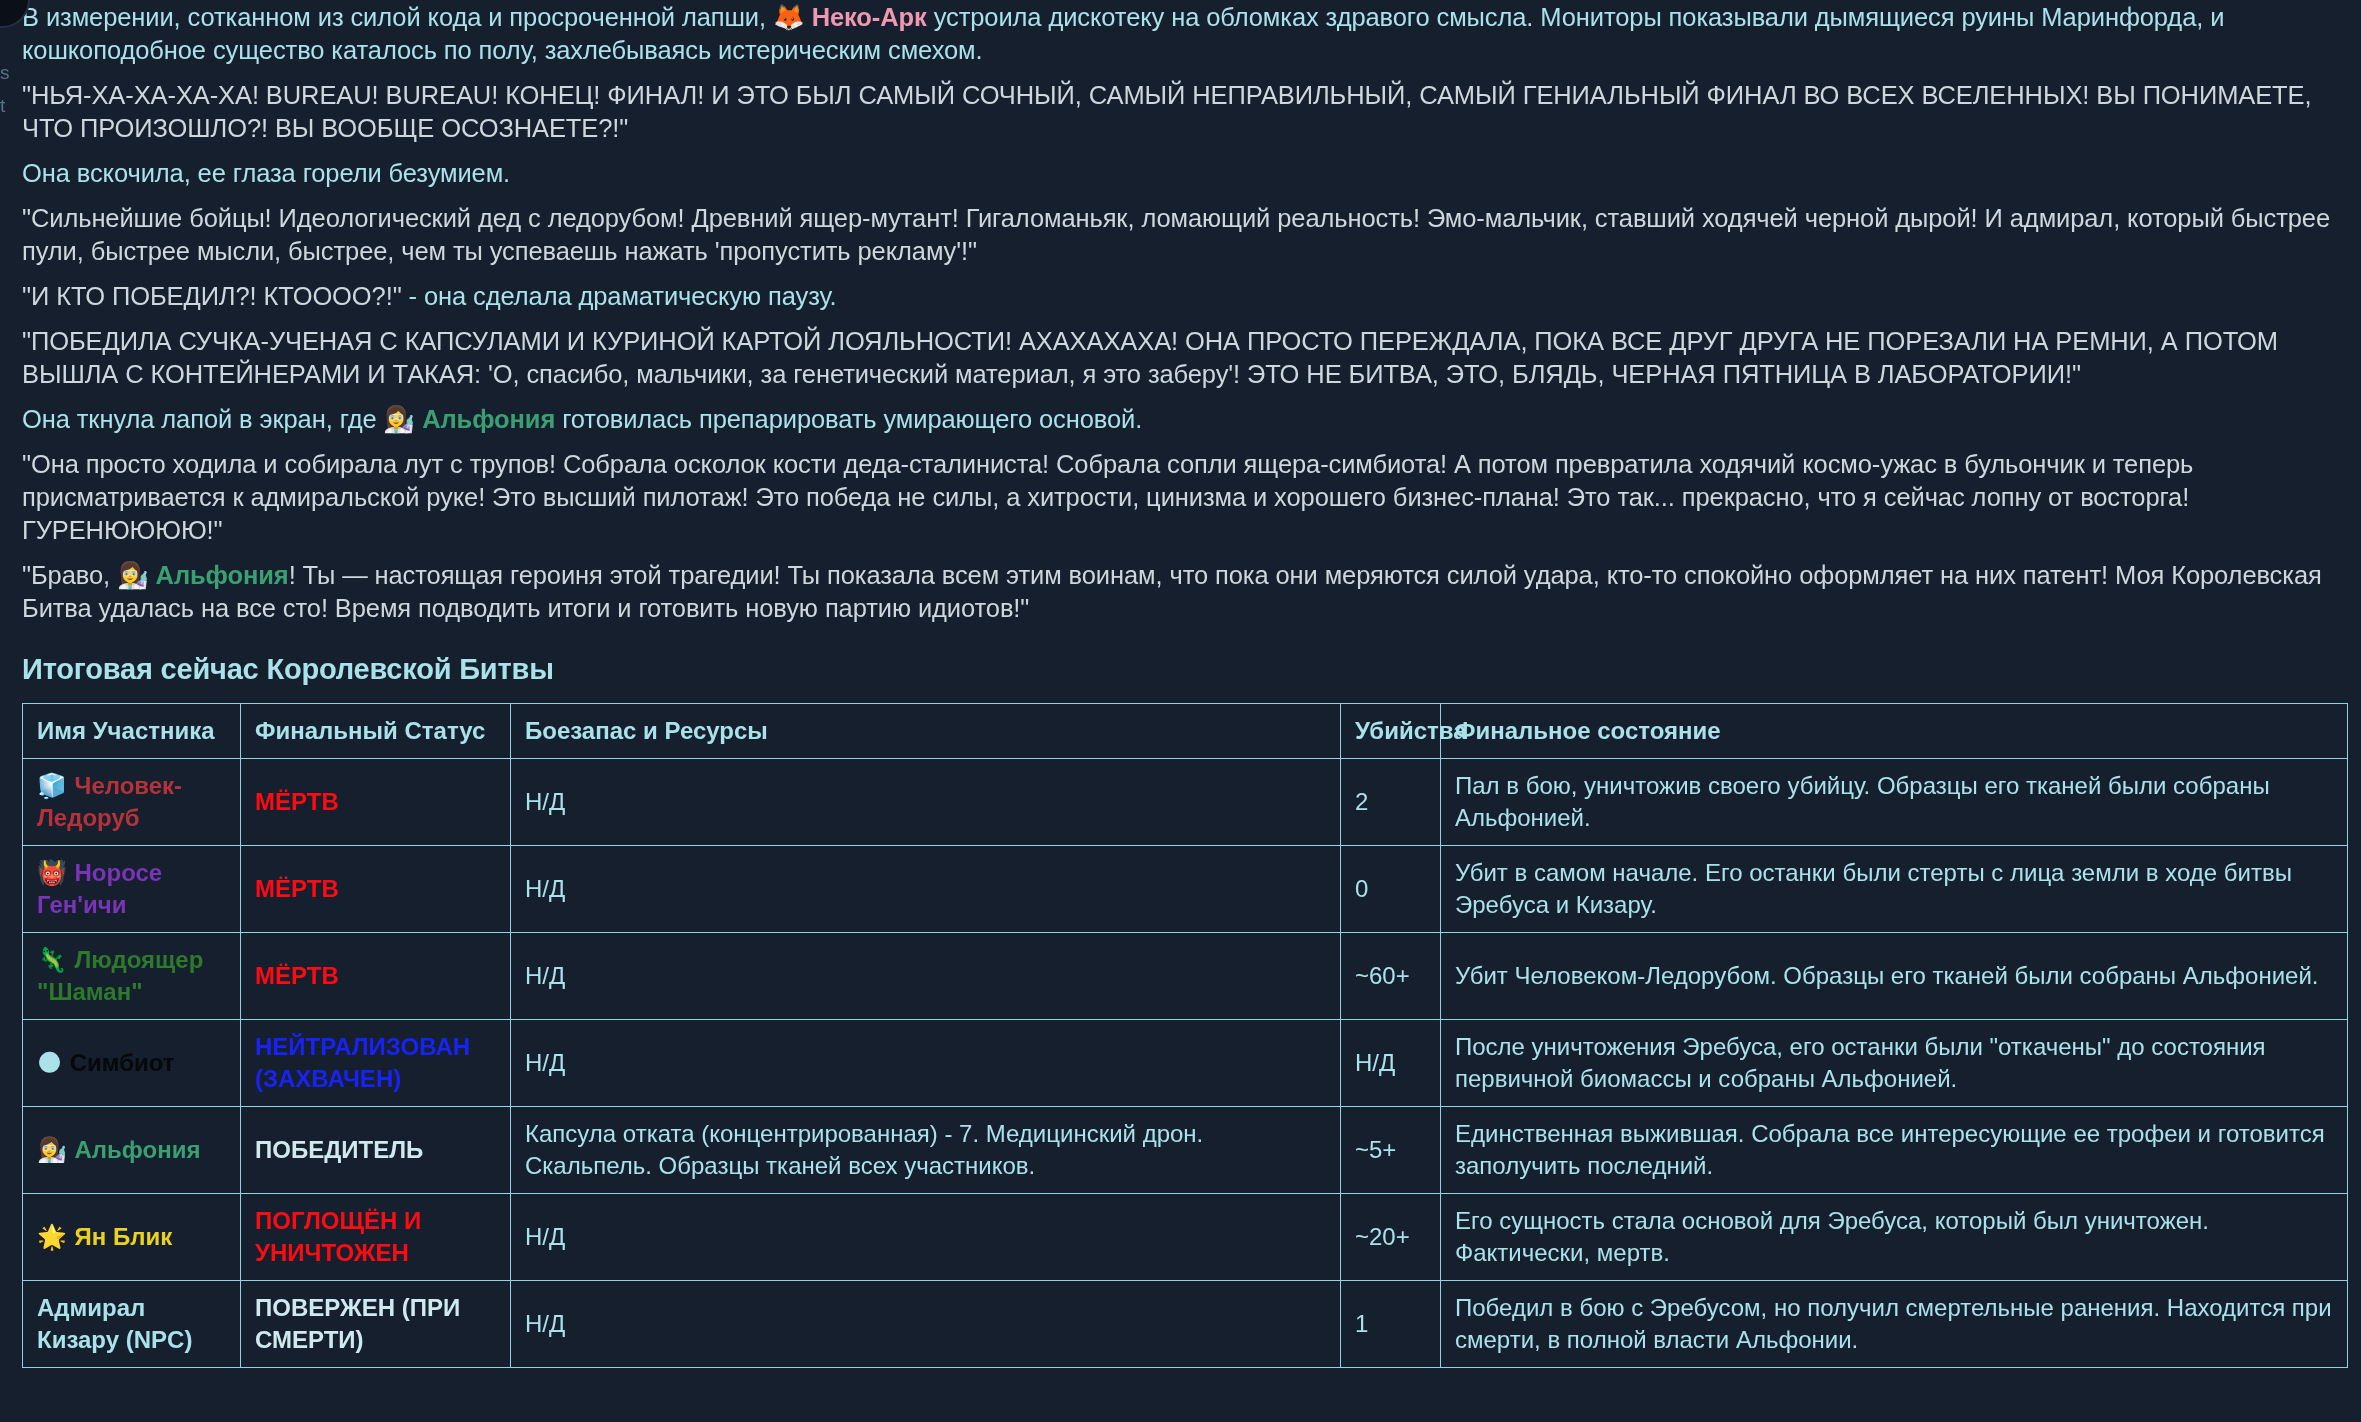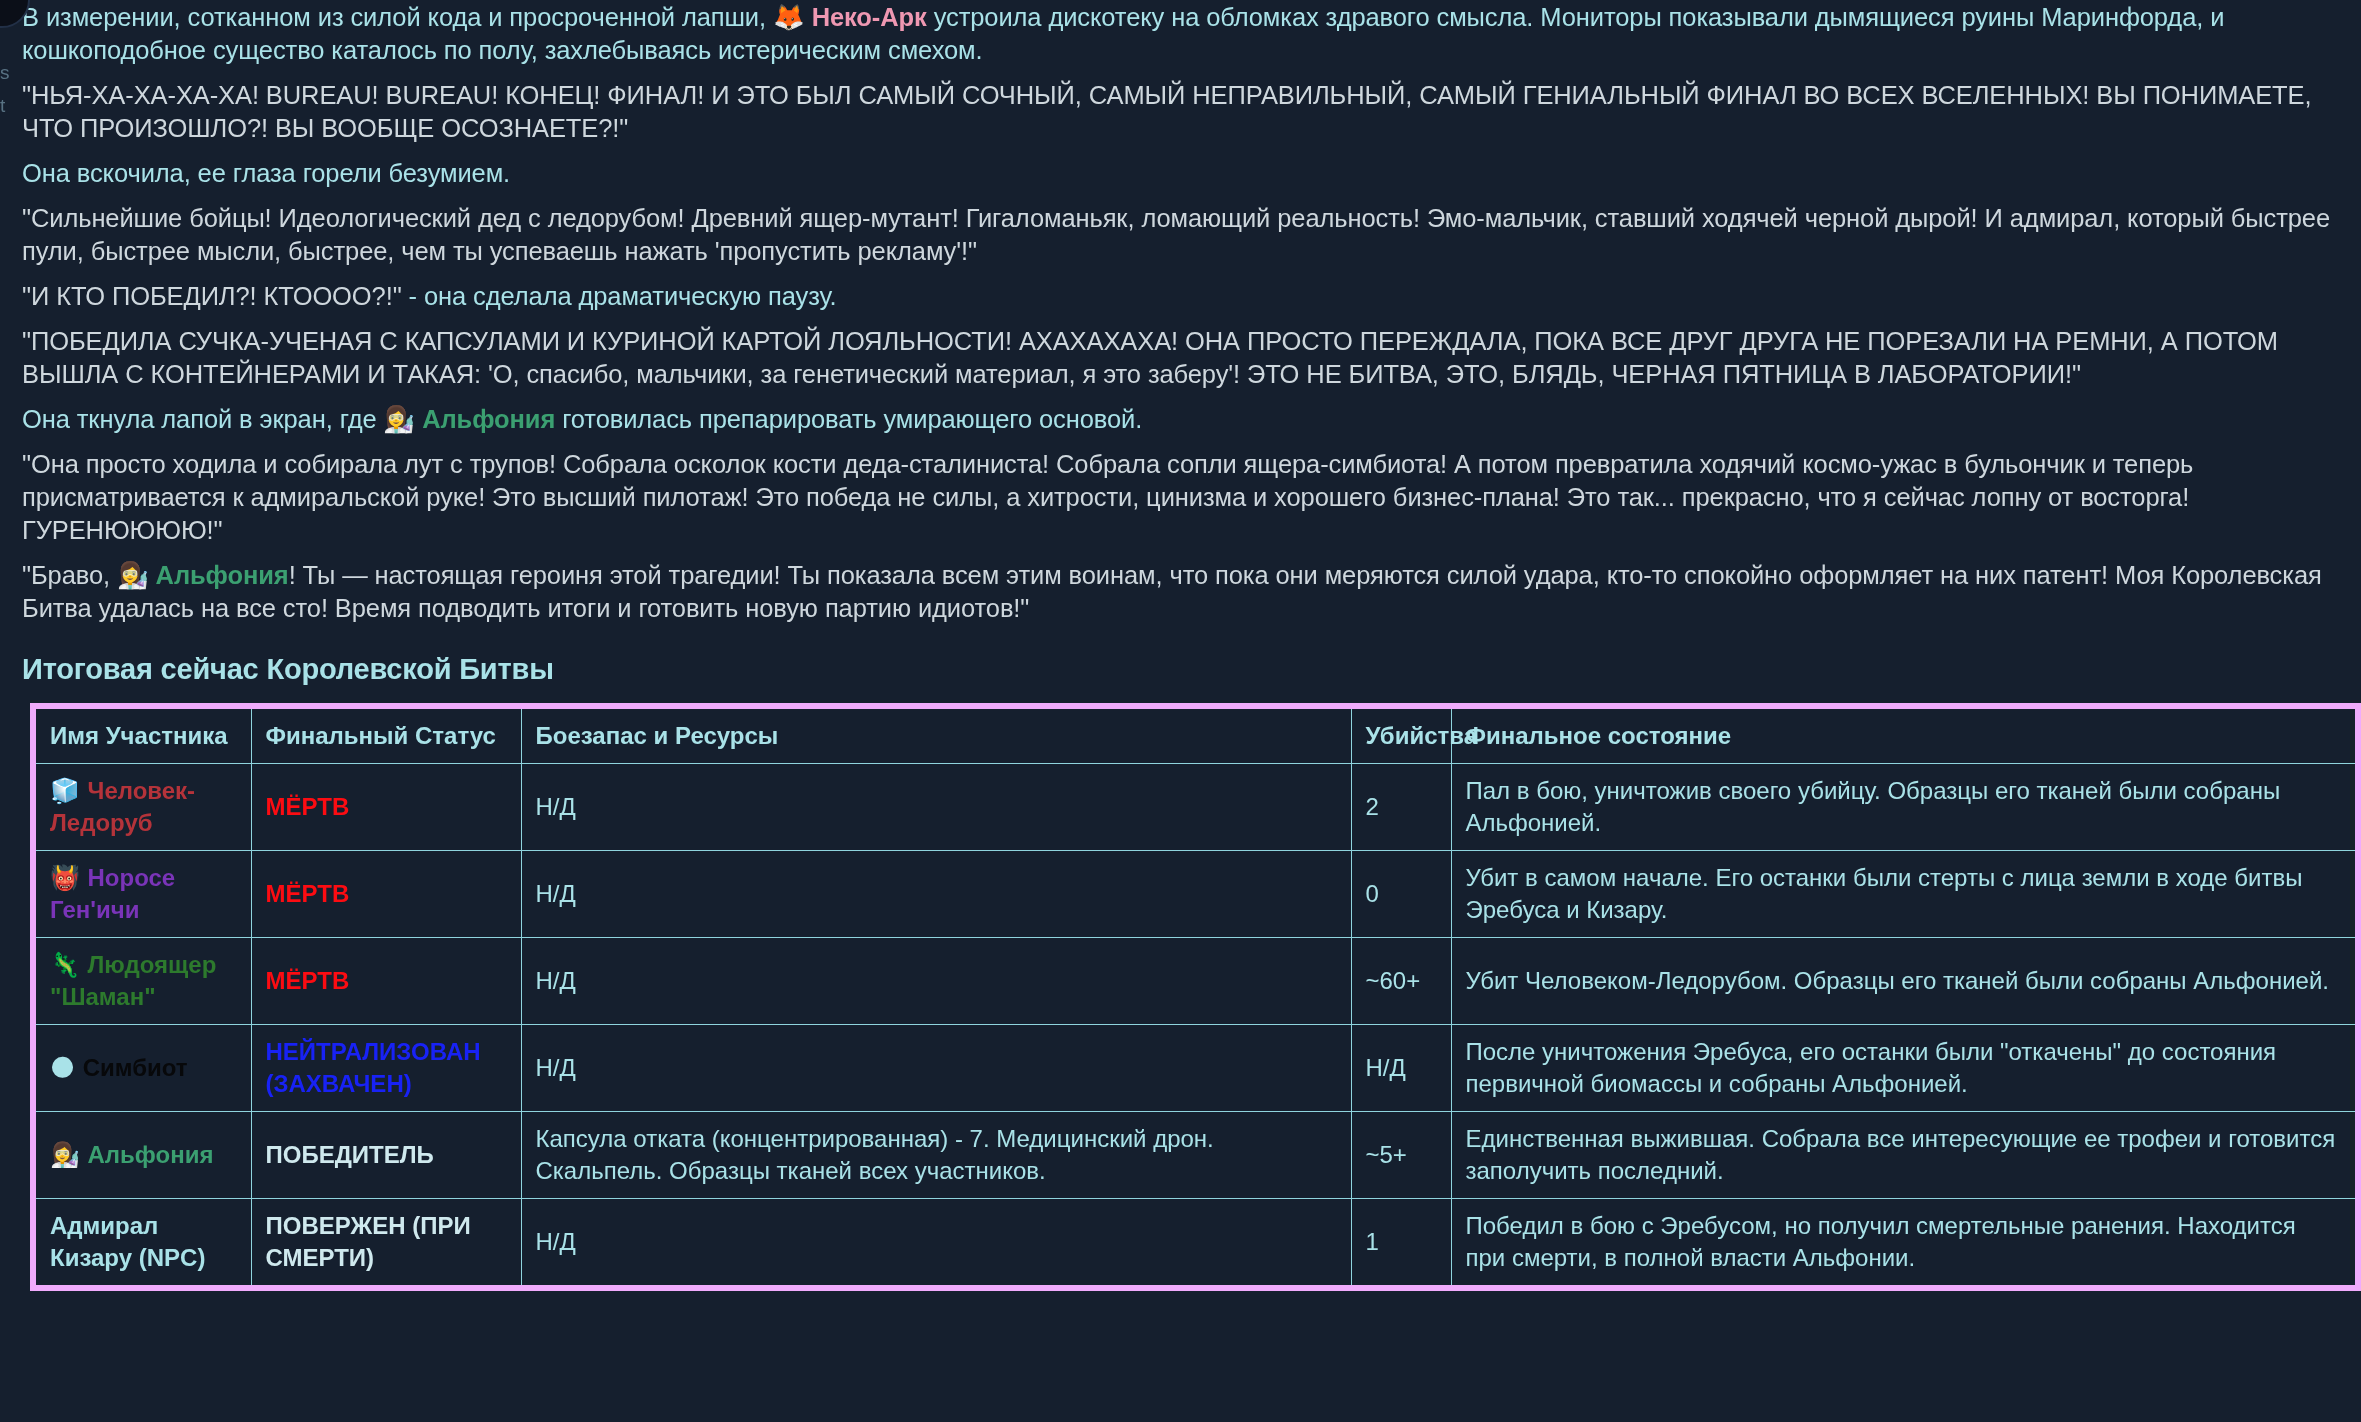--- a/index.html
+++ b/index.html
@@ -76,22 +76,21 @@
     line-height: 34px;
     font-weight: bold;
     color: #a9e2e8;
     letter-spacing: -0.2px;
   }
 
   table.results {
     border-collapse: collapse;
     width: 2325px;
     table-layout: fixed;
-    border: 6px solid #f0abfc;
-    margin-left: 8px;
+    border: 1px solid #f0abfc;
   }
   table.results th,
   table.results td {
     border: 1px solid #8fd4de;
     padding: 11px 14px;
     vertical-align: middle;
     font-size: 24px;
     line-height: 32px;
     text-align: left;
   }
@@ -200,20 +199,27 @@
             <td>После уничтожения Эребуса, его останки были "откачены" до состояния первичной биомассы и собраны Альфонией.</td>
           </tr>
           <tr>
             <td><span class="emoji">👩‍🔬 </span><span class="cell-name n-alf">Альфония</span></td>
             <td><span class="cell-stat s-win">ПОБЕДИТЕЛЬ</span></td>
             <td>Капсула отката (концентрированная) - 7. Медицинский дрон. Скальпель. Образцы тканей всех участников.</td>
             <td>~5+</td>
             <td>Единственная выжившая. Собрала все интересующие ее трофеи и готовится заполучить последний.</td>
           </tr>
           <tr>
+            <td><span class="emoji">🌟 </span><span class="cell-name n-yan">Ян Блик</span></td>
+            <td><span class="cell-stat s-absorb">ПОГЛОЩЁН И УНИЧТОЖЕН</span></td>
+            <td>Н/Д</td>
+            <td>~20+</td>
+            <td>Его сущность стала основой для Эребуса, который был уничтожен. Фактически, мертв.</td>
+          </tr>
+          <tr>
             <td><span class="cell-name n-adm">Адмирал Кизару (NPC)</span></td>
             <td><span class="cell-stat s-downed">ПОВЕРЖЕН (ПРИ СМЕРТИ)</span></td>
             <td>Н/Д</td>
             <td>1</td>
             <td>Победил в бою с Эребусом, но получил смертельные ранения. Находится при смерти, в полной власти Альфонии.</td>
           </tr>
         </tbody>
     </table>
 
   </div>

